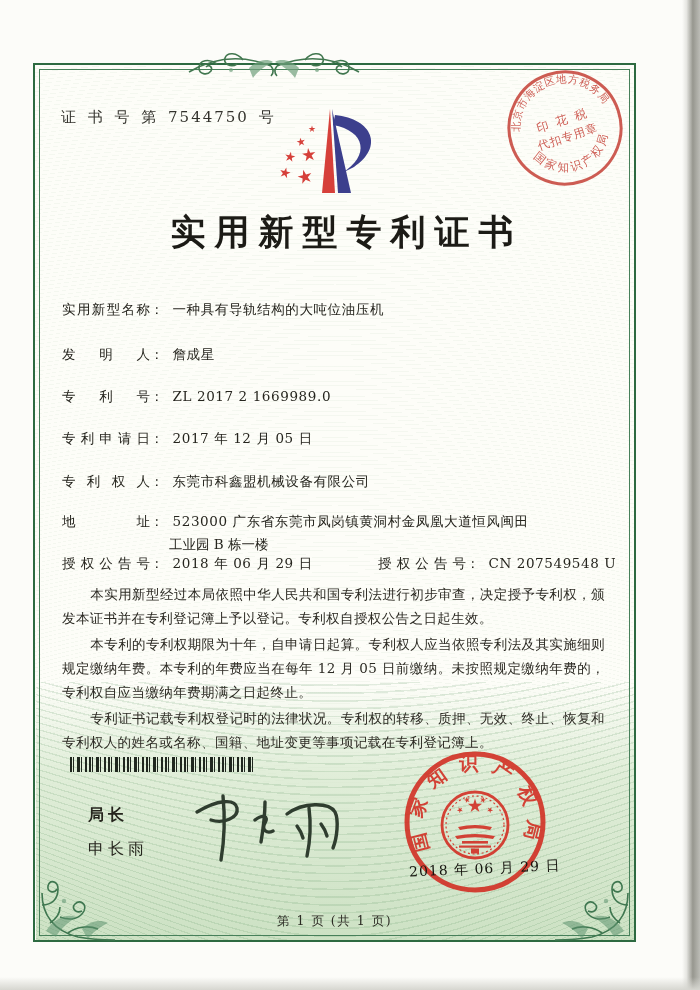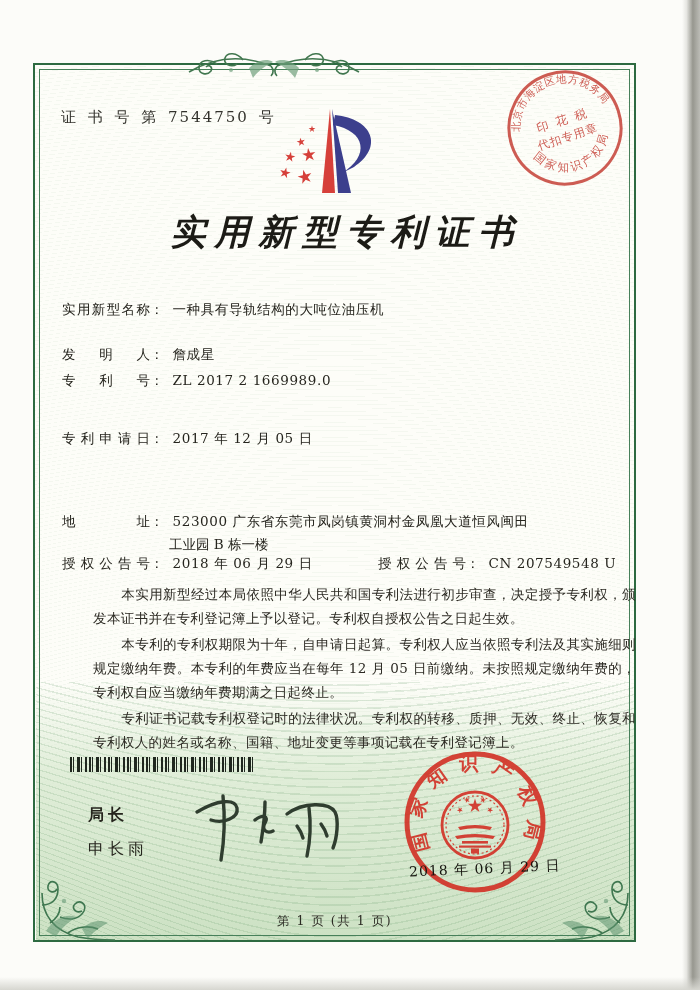--- a/index.html
+++ b/index.html
@@ -32,32 +32,32 @@
   .orn-top { left:187px; top:47px; width:174px; height:38px; }
   .orn-bl  { left:38px;  top:857px; width:78px; height:84px; }
   .orn-br  { left:554px; top:857px; width:78px; height:84px; transform:scaleX(-1); }
 
   .cert-no { position:absolute; left:61px; top:108px; font-size:15px; letter-spacing:2px;
     word-spacing:3px; color:#33322c; z-index:5; }
 
   .logo { position:absolute; left:278px; top:103px; width:110px; height:96px; z-index:5; }
 
   .title { position:absolute; left:45px; top:209px; width:603px; text-align:center;
-    font-size:35px; font-weight:700; letter-spacing:9px; color:#1c1b16; z-index:5;font-style:italic; }
+    font-size:35px; font-weight:700; letter-spacing:9px; color:#1c1b16; z-index:5; }
 
   .frow { position:absolute; left:62px; white-space:nowrap; font-size:13.5px; color:#26251e;
     z-index:5; }
   .flabel { display:inline-block; width:88px; text-align:justify; text-align-last:justify;
     vertical-align:top; }
   .fcolon { display:inline-block; vertical-align:top; }
   .fvalue { display:inline-block; margin-left:9px; letter-spacing:.6px; vertical-align:top;text-align:right; }
   .addr2 { left:169px; }
   .grantno { left:378px; }
 
-  .paras { position:absolute; left:62px; top:582px; width:543px; z-index:5;margin-left:31px; }
+  .paras { position:absolute; left:62px; top:582px; width:543px; z-index:5; }
   .paras p { margin:0 0 2px 0; font-size:13.5px; line-height:24px; letter-spacing:.4px;
     text-indent:2.1em; text-align:justify; color:#2c2a23; }
 
   .barcode { position:absolute; left:70px; top:757px; width:184px; height:15px; z-index:5;
     background:repeating-linear-gradient(90deg,
       #20271f 0 2px, rgba(0,0,0,0) 2px 3px,
       #20271f 3px 4px, rgba(0,0,0,0) 4px 7px,
       #20271f 7px 10px, rgba(0,0,0,0) 10px 11px,
       #20271f 11px 12px, rgba(0,0,0,0) 12px 15px,
       #20271f 15px 17px, rgba(0,0,0,0) 17px 19px); }
@@ -155,25 +155,28 @@
   </svg>
 
   <div class="title">实用新型专利证书</div>
 
   <div class="frow" style="top:301px">
     <span class="flabel">实用新型名称</span><span class="fcolon">：</span><span class="fvalue">一种具有导轨结构的大吨位油压机</span>
   </div>
   <div class="frow" style="top:346px">
     <span class="flabel">发明人</span><span class="fcolon">：</span><span class="fvalue">詹成星</span>
   </div>
-  <div class="frow" style="top:372px">
+  <div class="frow" style="top:388px">
     <span class="flabel">专利号</span><span class="fcolon">：</span><span class="fvalue">ZL 2017 2 1669989.0</span>
   </div>
   <div class="frow" style="top:430px">
     <span class="flabel">专利申请日</span><span class="fcolon">：</span><span class="fvalue">2017 年 12 月 05 日</span>
+  </div>
+  <div class="frow" style="top:473px">
+    <span class="flabel">专利权人</span><span class="fcolon">：</span><span class="fvalue">东莞市科鑫盟机械设备有限公司</span>
   </div>
   <div class="frow" style="top:513px">
     <span class="flabel">地址</span><span class="fcolon">：</span><span class="fvalue">523000 广东省东莞市凤岗镇黄洞村金凤凰大道恒风闽田</span>
   </div>
   <div class="frow addr2" style="top:536px">
     <span>工业园 B 栋一楼</span>
   </div>
   <div class="frow" style="top:555px">
     <span class="flabel">授权公告号</span><span class="fcolon">：</span><span class="fvalue">2018 年 06 月 29 日</span>
   </div>

